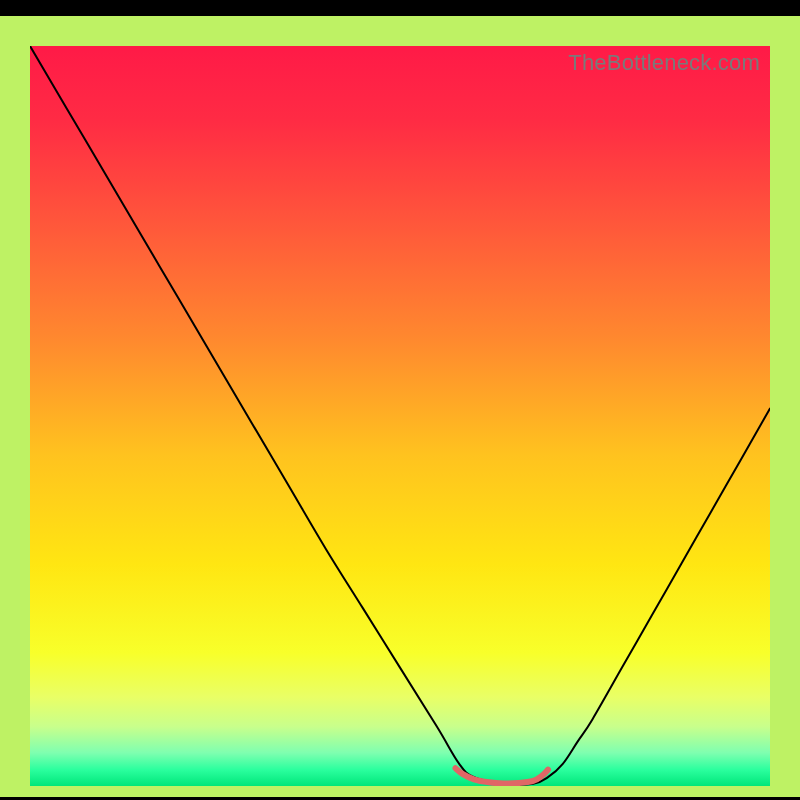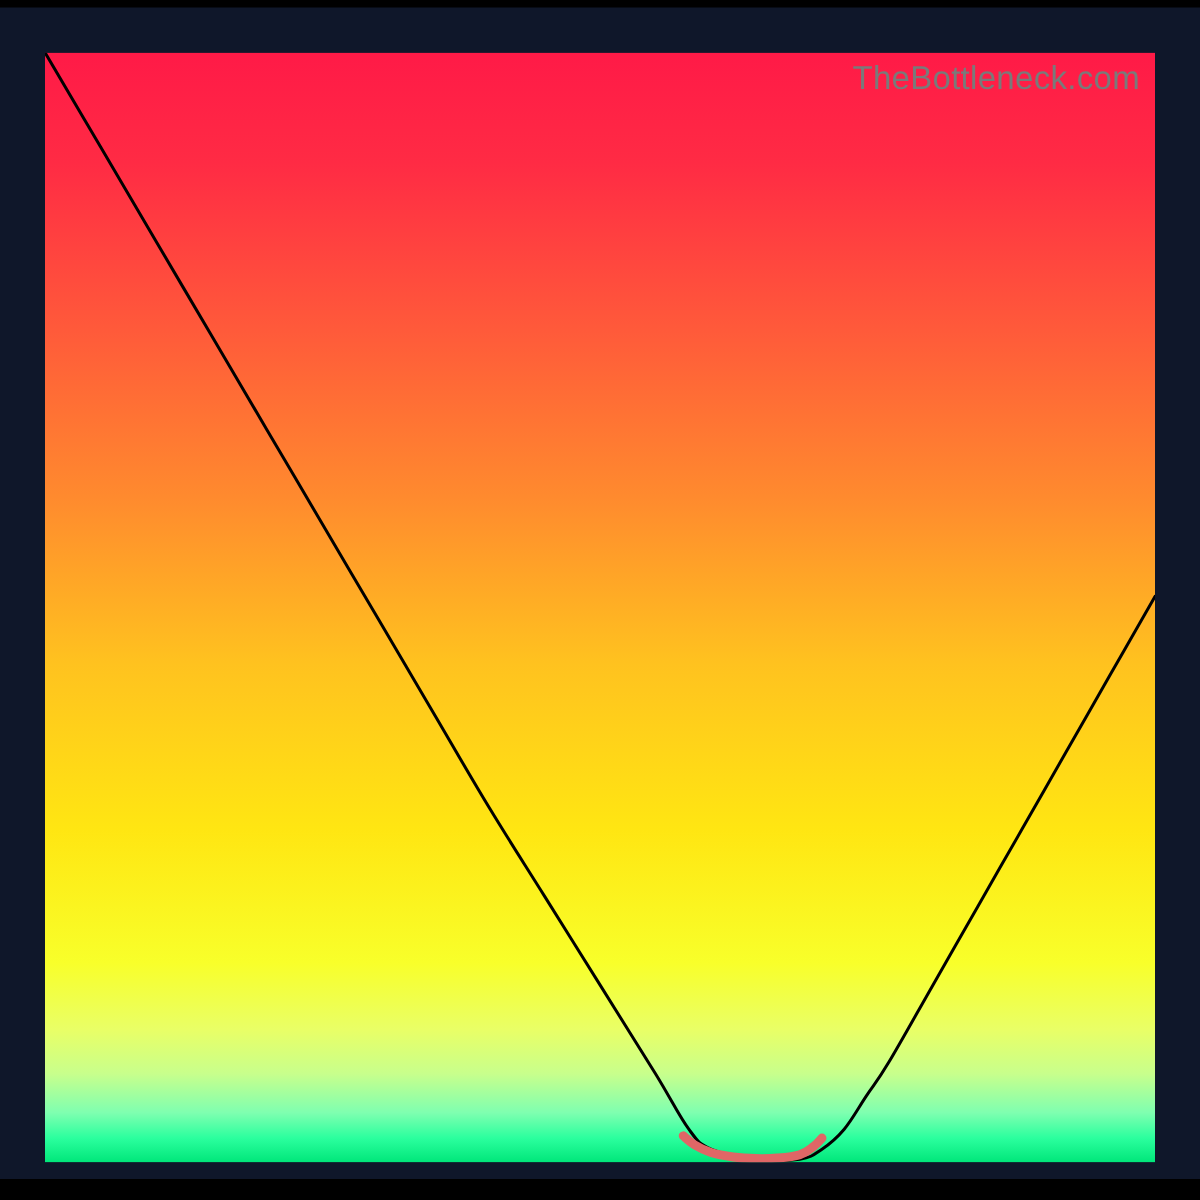--- a/index.html
+++ b/index.html
@@ -7,24 +7,24 @@
     padding: 0;
     width: 800px;
     height: 800px;
     background: #000;
     overflow: hidden;
     font-family: Arial, Helvetica, sans-serif;
   }
   .frame {
     position: absolute;
     left: 0;
-    top: 5px;
+    top: 16px;
     width: 800px;
     height: 781px;
-    background: #0f172a;
+    background: #bef264;
   }
   .plot {
     position: absolute;
     left: 30px;
     top: 30px;
     width: 740px;
     height: 740px;
     overflow: hidden;
   }
   .gradient {

